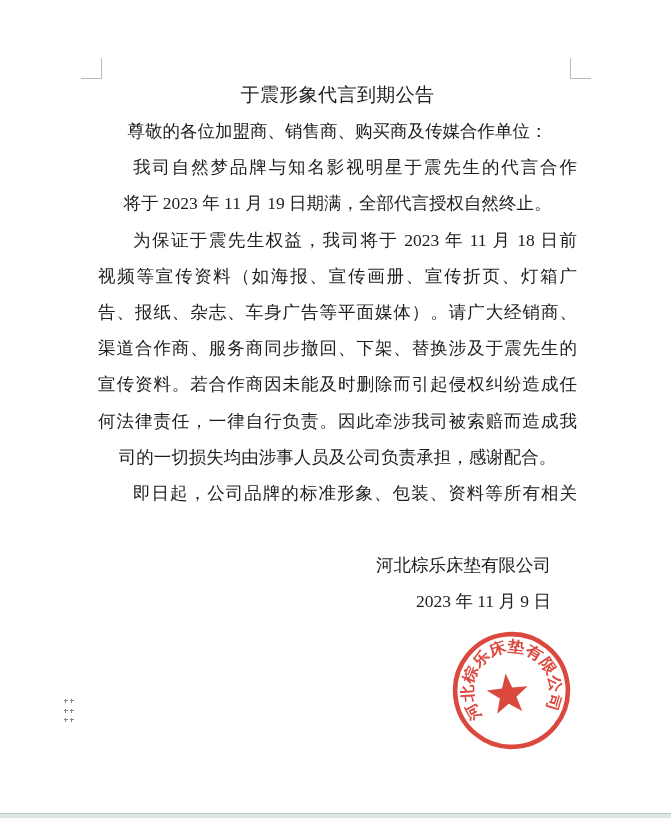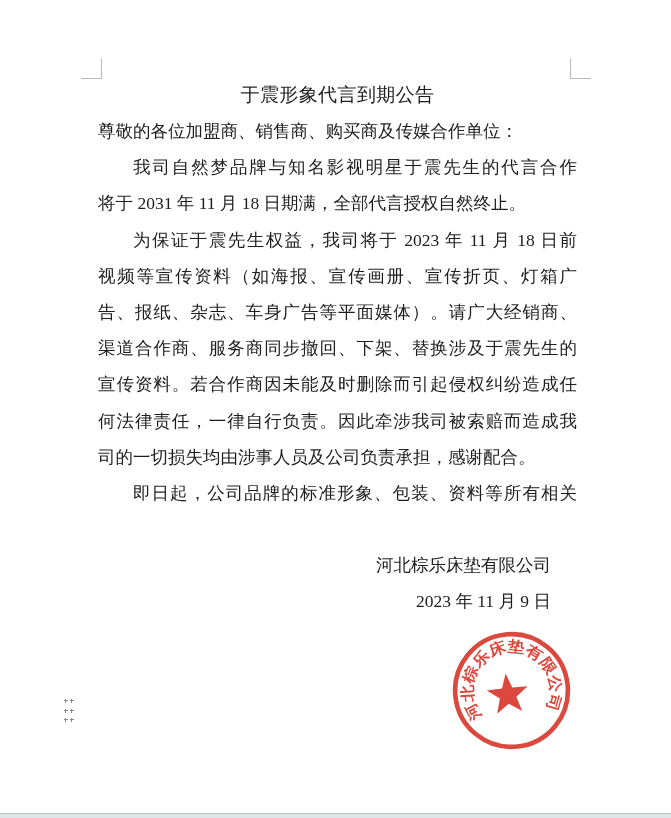--- a/index.html
+++ b/index.html
@@ -33,21 +33,21 @@
     line-height:30px;font-size:19px;letter-spacing:0.4px;
     text-align:center;white-space:pre;
   }
   .lines{
     position:absolute;left:98px;top:113px;width:479px;
   }
   .line{
     height:36.2px;line-height:36.2px;font-size:17.5px;
     overflow:hidden;
   }
-  .line.left{text-align:left;white-space:pre;}
+  .line.left{text-align:center;white-space:pre;}
   .line.justify{text-align:justify;text-align-last:justify;text-justify:inter-character;}
   .line.right{text-align:right;padding-right:26px;white-space:pre;}
   .line.indent{text-indent:35px;}
 
   
   .seal{
     position:absolute;left:450px;top:629px;width:123px;height:123px;
     mix-blend-mode:multiply;opacity:0.93;
     transform:rotate(-6deg);
   }
@@ -84,21 +84,21 @@
   <div class="crop tl-v"></div>
   <div class="crop tl-h"></div>
   <div class="crop tr-v"></div>
   <div class="crop tr-h"></div>
 
   <div class="doc-title">于震形象代言到期公告</div>
 
   <div class="lines">
       <div class="line left">尊敬的各位加盟商、销售商、购买商及传媒合作单位：</div>
       <div class="line justify indent">我司自然梦品牌与知名影视明星于震先生的代言合作</div>
-      <div class="line left">将于 2031 年 11 月 18 日期满，全部代言授权自然终止。</div>
+      <div class="line left">将于 2023 年 11 月 19 日期满，全部代言授权自然终止。</div>
       <div class="line justify indent">为保证于震先生权益，我司将于 2023 年 11 月 18 日前</div>
       <div class="line justify">视频等宣传资料（如海报、宣传画册、宣传折页、灯箱广</div>
       <div class="line justify">告、报纸、杂志、车身广告等平面媒体）。请广大经销商、</div>
       <div class="line justify">渠道合作商、服务商同步撤回、下架、替换涉及于震先生的</div>
       <div class="line justify">宣传资料。若合作商因未能及时删除而引起侵权纠纷造成任</div>
       <div class="line justify">何法律责任，一律自行负责。因此牵涉我司被索赔而造成我</div>
       <div class="line left">司的一切损失均由涉事人员及公司负责承担，感谢配合。</div>
       <div class="line justify indent">即日起，公司品牌的标准形象、包装、资料等所有相关</div>
       <div class="line left">&nbsp;</div>
       <div class="line right">河北棕乐床垫有限公司</div>

